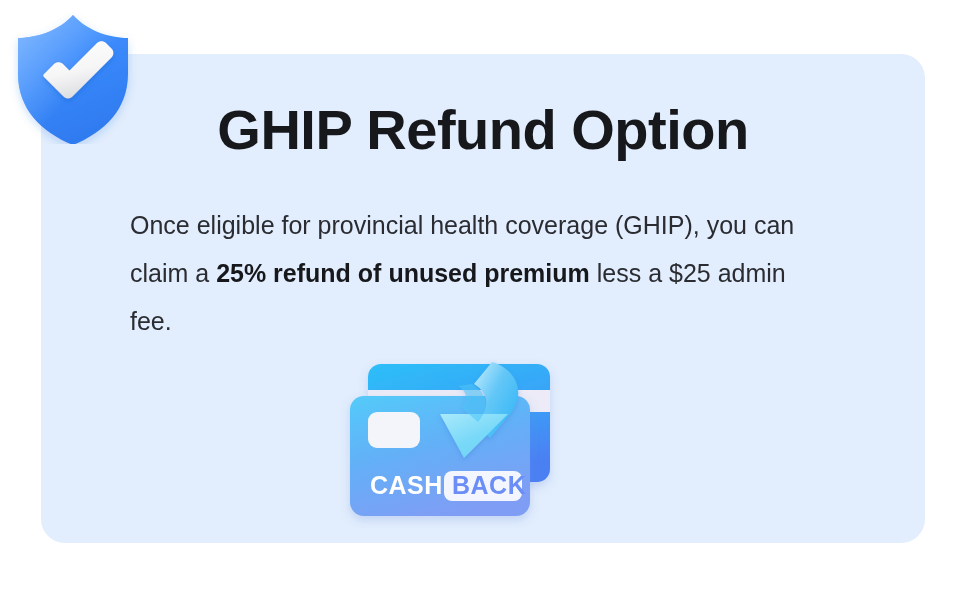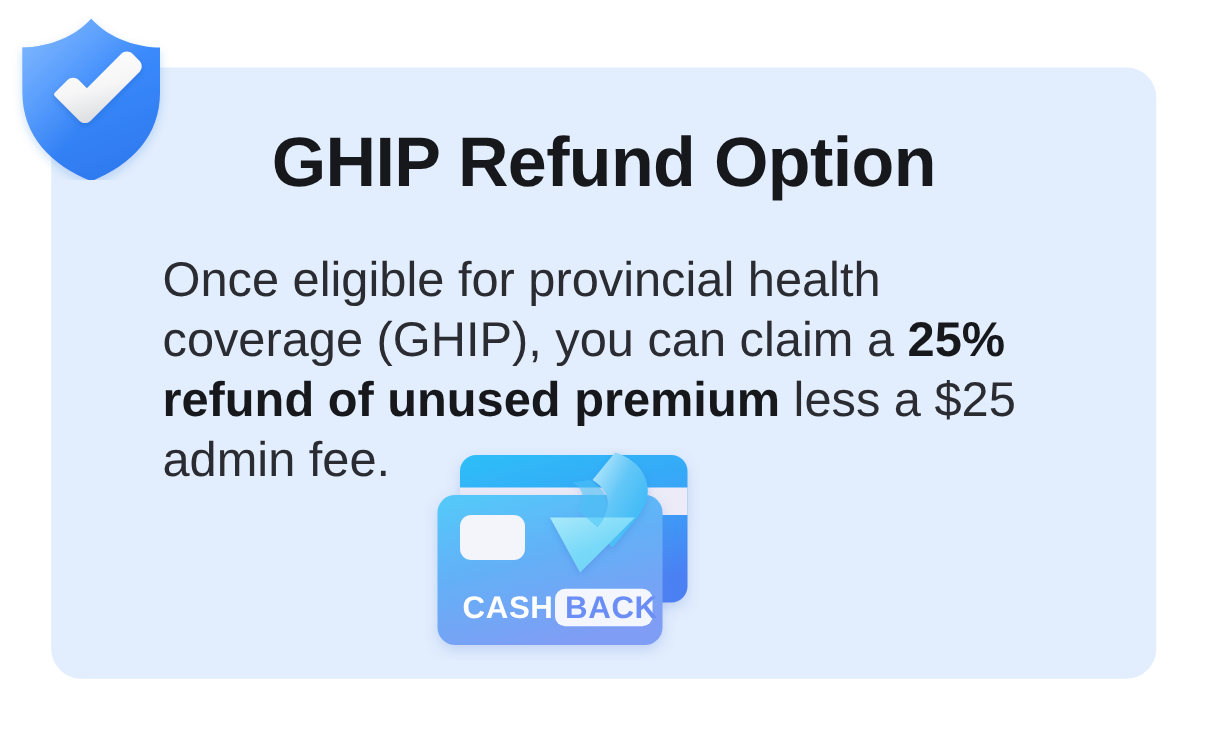--- a/index.html
+++ b/index.html
@@ -52,21 +52,21 @@
     color: #17181c;
     white-space: nowrap;
   }
 
   
   #body-text {
     position: absolute;
     left: 130px;
     top: 201px;
     width: 700px;
-    font-size: 39px;
+    font-size: 25px;
     line-height: 48px;
     color: #2a2c31;
     font-weight: 400;
   }
   #body-text b { font-weight: bold; color: #17181c; }
 
   
   #cashback-illustration {
     position: absolute;
     left: 340px;

